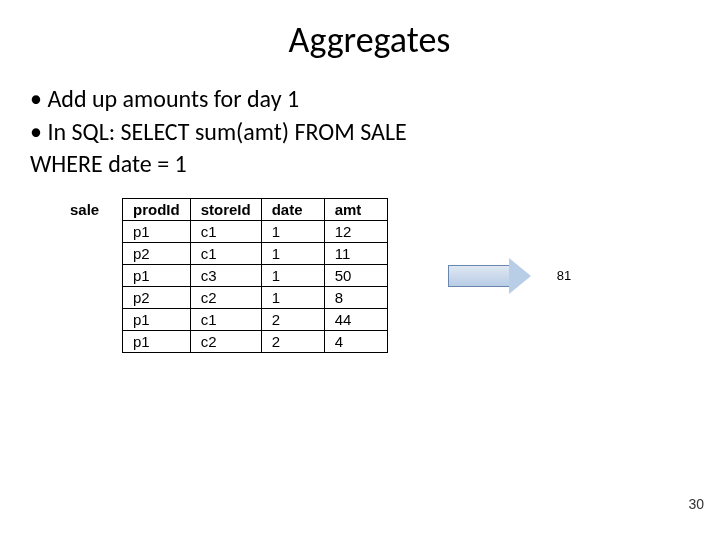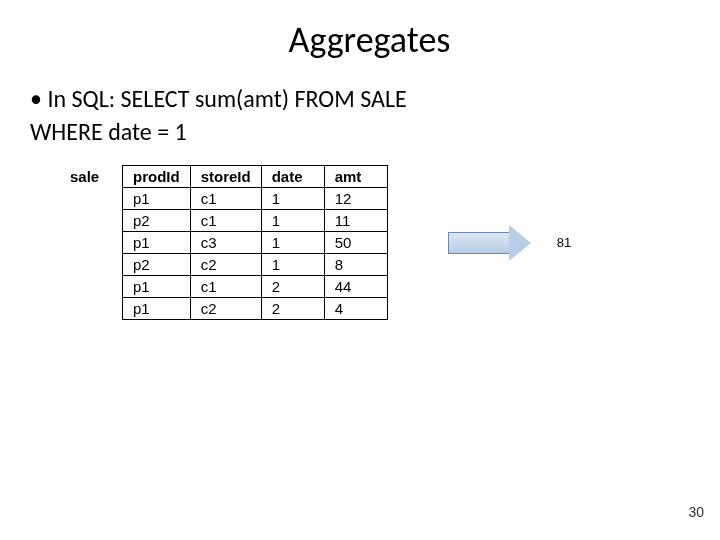--- a/index.html
+++ b/index.html
@@ -89,32 +89,33 @@
     z-index: -1;
   }
   .result {
     margin-left: 26px;
     font-family: Arial, sans-serif;
     font-size: 13px;
   }
   .pagenum {
     position: absolute;
     right: 16px;
-    bottom: 20px;
+    bottom: 28px;
     font-family: Arial, sans-serif;
     font-size: 14px;
     color: #333;
   }
 </style>
 </head>
 <body>
 
 <div class="title">Aggregates</div>
 
 <div class="bullets">
+  <div class="bullet">• Add up amounts for day 1</div>
   <div class="bullet">• In SQL:  SELECT sum(amt) FROM SALE</div>
   <div class="bullet indent">WHERE date = 1</div>
 </div>
 
 <div class="content-row">
 
   <table class="sale">
     <tbody>
         <tr>
       <th class="nb">sale</th>

